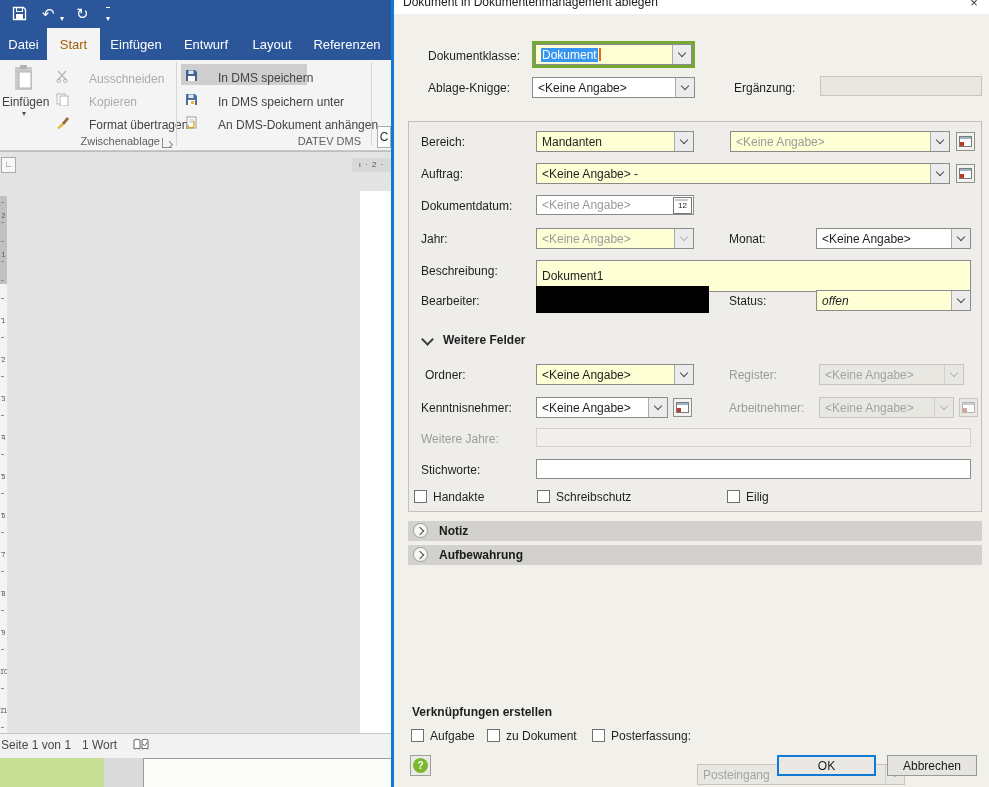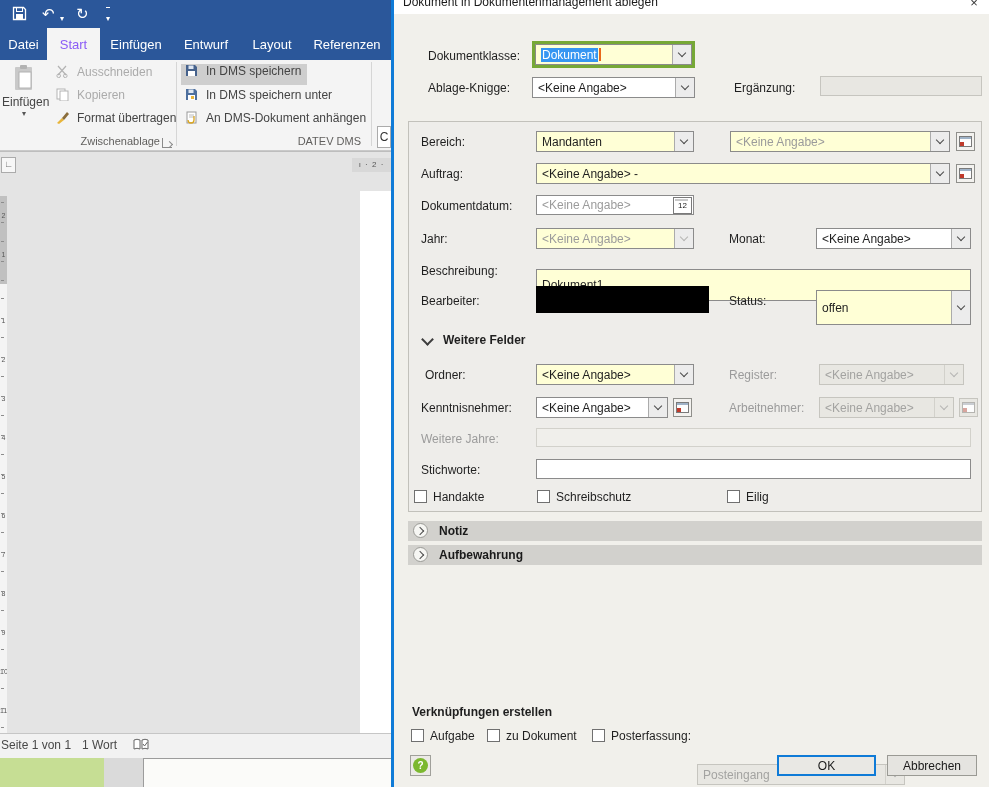--- a/index.html
+++ b/index.html
@@ -6,23 +6,23 @@
   body{font-family:"Liberation Sans","DejaVu Sans",sans-serif;}
   .screen{position:relative;width:989px;height:787px;background:#e4e4e4;overflow:hidden;}
   .abs{position:absolute;}
 
   
   .word{position:absolute;left:0;top:0;width:391px;height:758px;}
   .titlebar{position:absolute;left:0;top:0;width:391px;height:28px;background:#2b579a;color:#fff;}
   .qat-item{position:absolute;top:4px;color:#fff;font-size:15px;line-height:20px;cursor:default;}
   .tabsrow{position:absolute;left:0;top:28px;width:391px;height:32px;background:#2b579a;}
   .tab{position:absolute;top:0;height:32px;display:flex;align-items:center;justify-content:center;color:#fff;font-size:13px;}
-  .tab.selected{background:#f4f4f4;color:#8b5cf6;}
+  .tab.selected{background:#f4f4f4;color:#a16207;}
   .ribbon{position:absolute;left:0;top:60px;width:391px;height:90px;background:#f4f4f4;border-bottom:1px solid #c9c9c9;}
-  .rib-item{position:absolute;height:21px;display:flex;align-items:flex-start;gap:8px;font-size:12px;color:#444;padding:0 4px;white-space:nowrap;}
+  .rib-item{position:absolute;height:21px;display:flex;align-items:flex-end;gap:20px;font-size:12px;color:#444;padding:0 4px;white-space:nowrap;}
   .rib-item.disabled{color:#ababab;}
   .rib-item.highlight{background:#cecece;}
   .grouplabel{position:absolute;top:75px;font-size:11px;color:#605f5d;text-align:right;}
   .groupsep{position:absolute;top:2px;width:1px;height:84px;background:#d6d6d6;}
   .bigpaste{position:absolute;left:2px;top:4px;width:44px;height:82px;text-align:center;font-size:12px;color:#444;}
   
   .docarea{position:absolute;left:0;top:151px;width:391px;height:582px;background:#e4e4e4;border-top:1px solid #bdbdbd;}
   .tabselector{position:absolute;left:1px;top:5px;width:13px;height:14px;background:#f7f7f7;border:1px solid #ababab;color:#777;
     font-size:9px;line-height:13px;text-align:center;}
   .hruler{position:absolute;left:352px;top:6px;width:39px;height:14px;background:#d8d8d8;color:#555;font-size:8px;line-height:14px;
@@ -353,28 +353,28 @@
       </div>
       <div class="lbl" style="left:320px;top:110px;">Monat:</div>
       <div class="field" style="left:407px;top:106px;width:155px;height:21px;">
         <span>&lt;Keine Angabe&gt;</span>
         <span class="arrowbtn">
             <span class="chev"></span>
           </span>
       </div>
 
       <div class="lbl" style="left:12px;top:142px;">Beschreibung:</div>
-      <div class="field yellow" style="left:127px;top:147px;width:435px;height:32px;">
+      <div class="field yellow" style="left:127px;top:138px;width:435px;height:32px;">
         <span>Dokument1</span>
       </div>
 
       <div class="lbl" style="left:12px;top:172px;">Bearbeiter:</div>
       <div class="blackbox" style="left:127px;top:164px;width:173px;height:27px;"></div>
       <div class="lbl" style="left:320px;top:172px;">Status:</div>
-      <div class="field yellow" style="left:407px;top:168px;width:155px;height:35px;">
+      <div class="field yellow" style="left:407px;top:168px;width:155px;height:21px;font-style:italic;">
         <span>offen</span>
         <span class="arrowbtn">
             <span class="chev"></span>
           </span>
       </div>
 
       <span class="wfchev" style="position:absolute;left:14px;top:213px;"></span>
       <div class="lbl bold" style="left:34px;top:211px;">Weitere Felder</div>
 
       <div class="lbl" style="left:16px;top:246px;">Ordner:</div>

